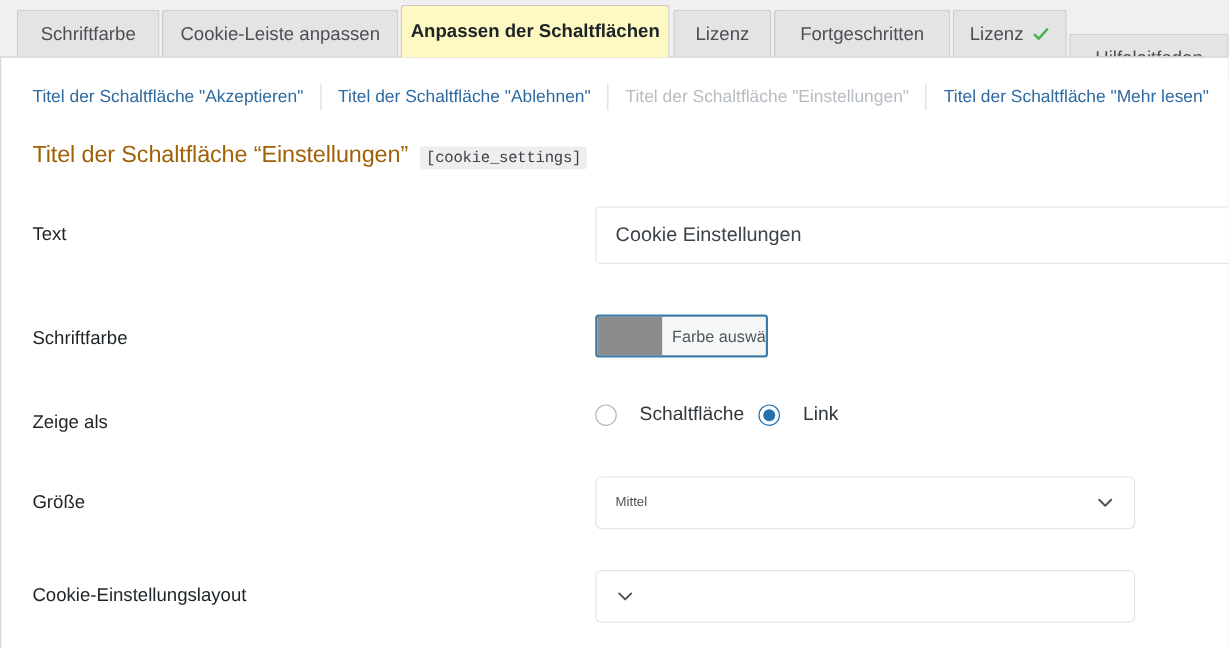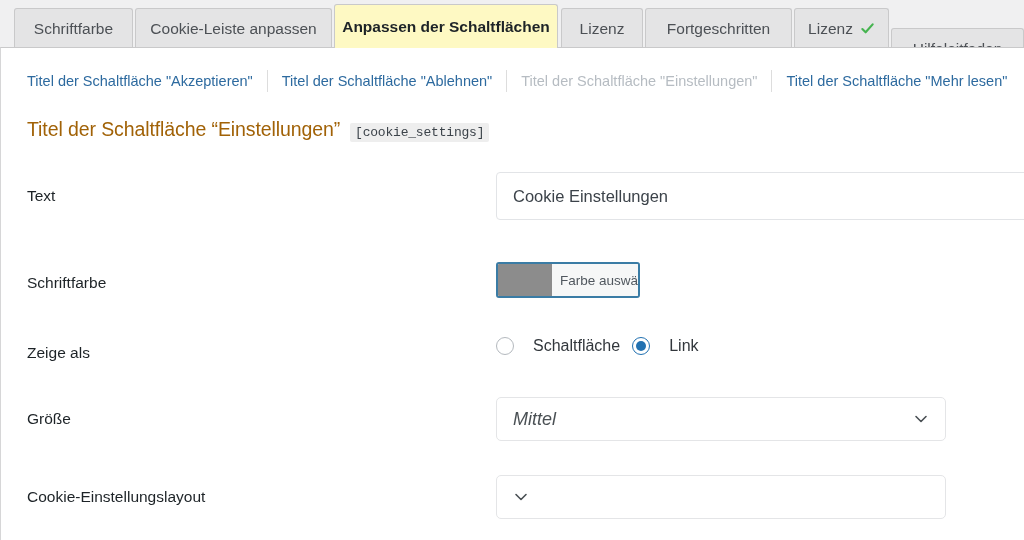--- a/index.html
+++ b/index.html
@@ -252,25 +252,24 @@
     border: 1px solid #e4e5e7;
     border-radius: 5px;
     background: #fff;
     display: flex;
     align-items: center;
     padding: 0 16px;
     cursor: pointer;
   }
   .select-value {
     flex: 1 1 auto;
-    font-size: 18px;
+    font-size: 11px;
     color: #4a5054;
     white-space: nowrap;
     overflow: hidden;
-    font-style: italic;
   }
   .chevron {
     flex: 0 0 auto;
     width: 16px; height: 16px;
     display: block;
   }
   .chevron svg { display:block; width:16px; height:16px; }
 </style>
 </head>
 <body>

